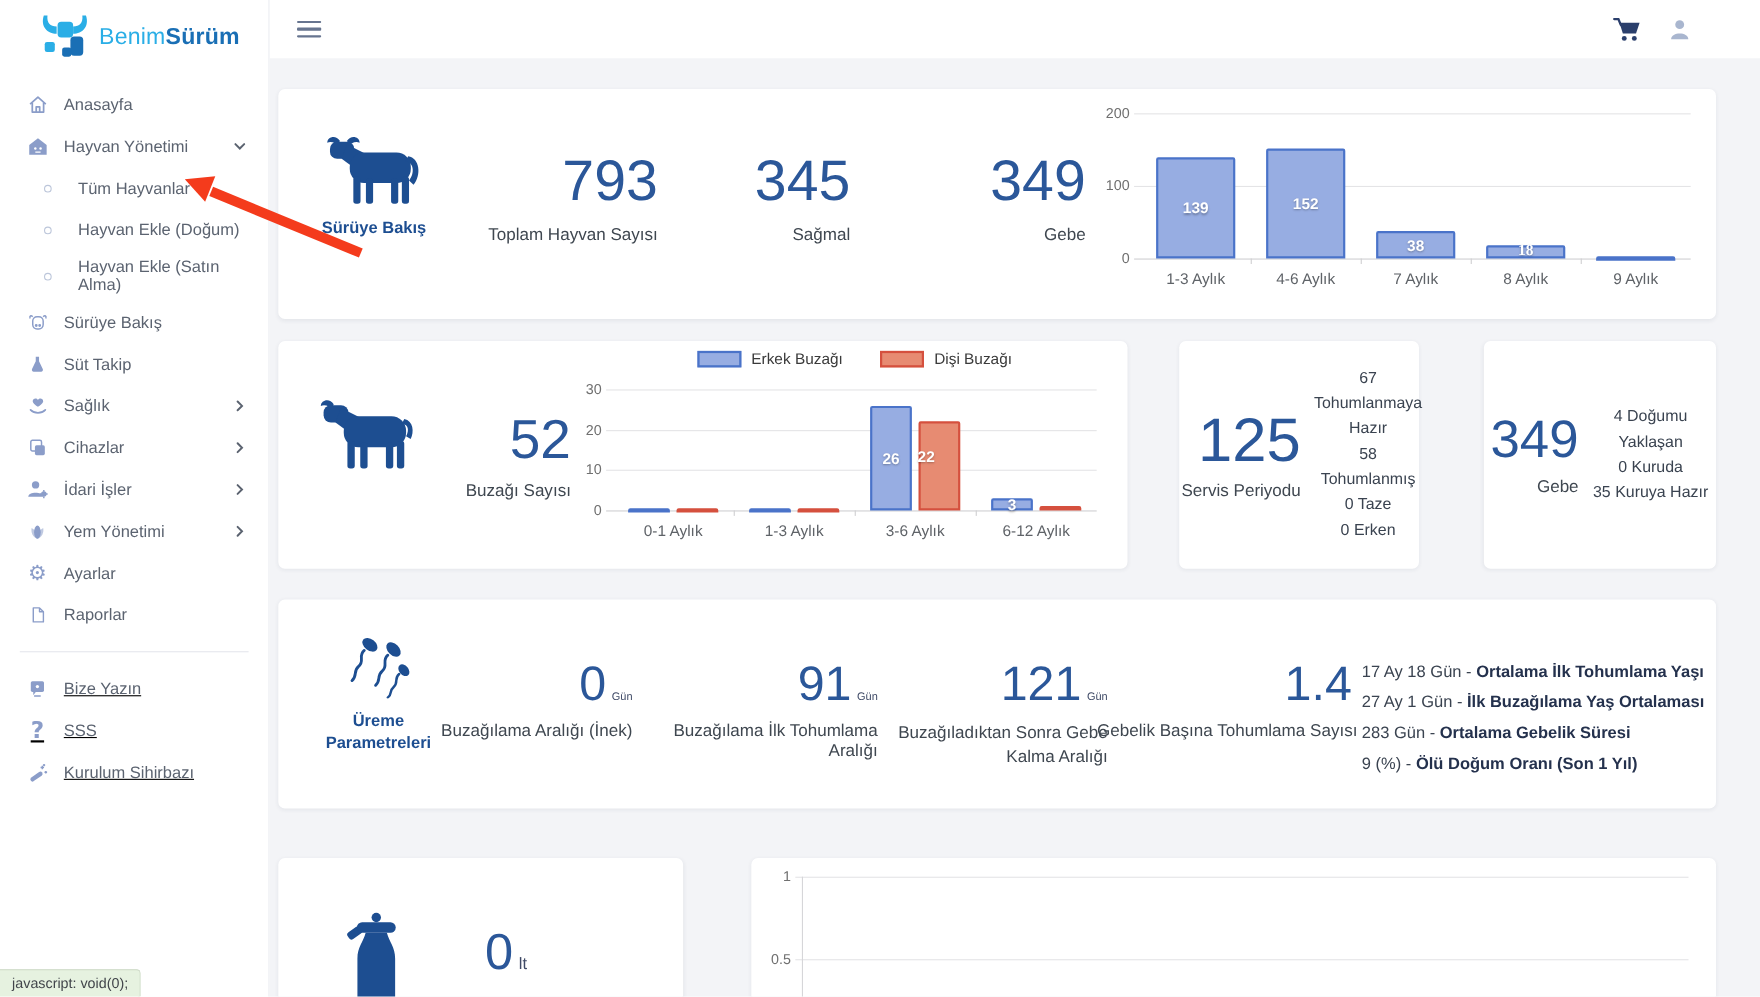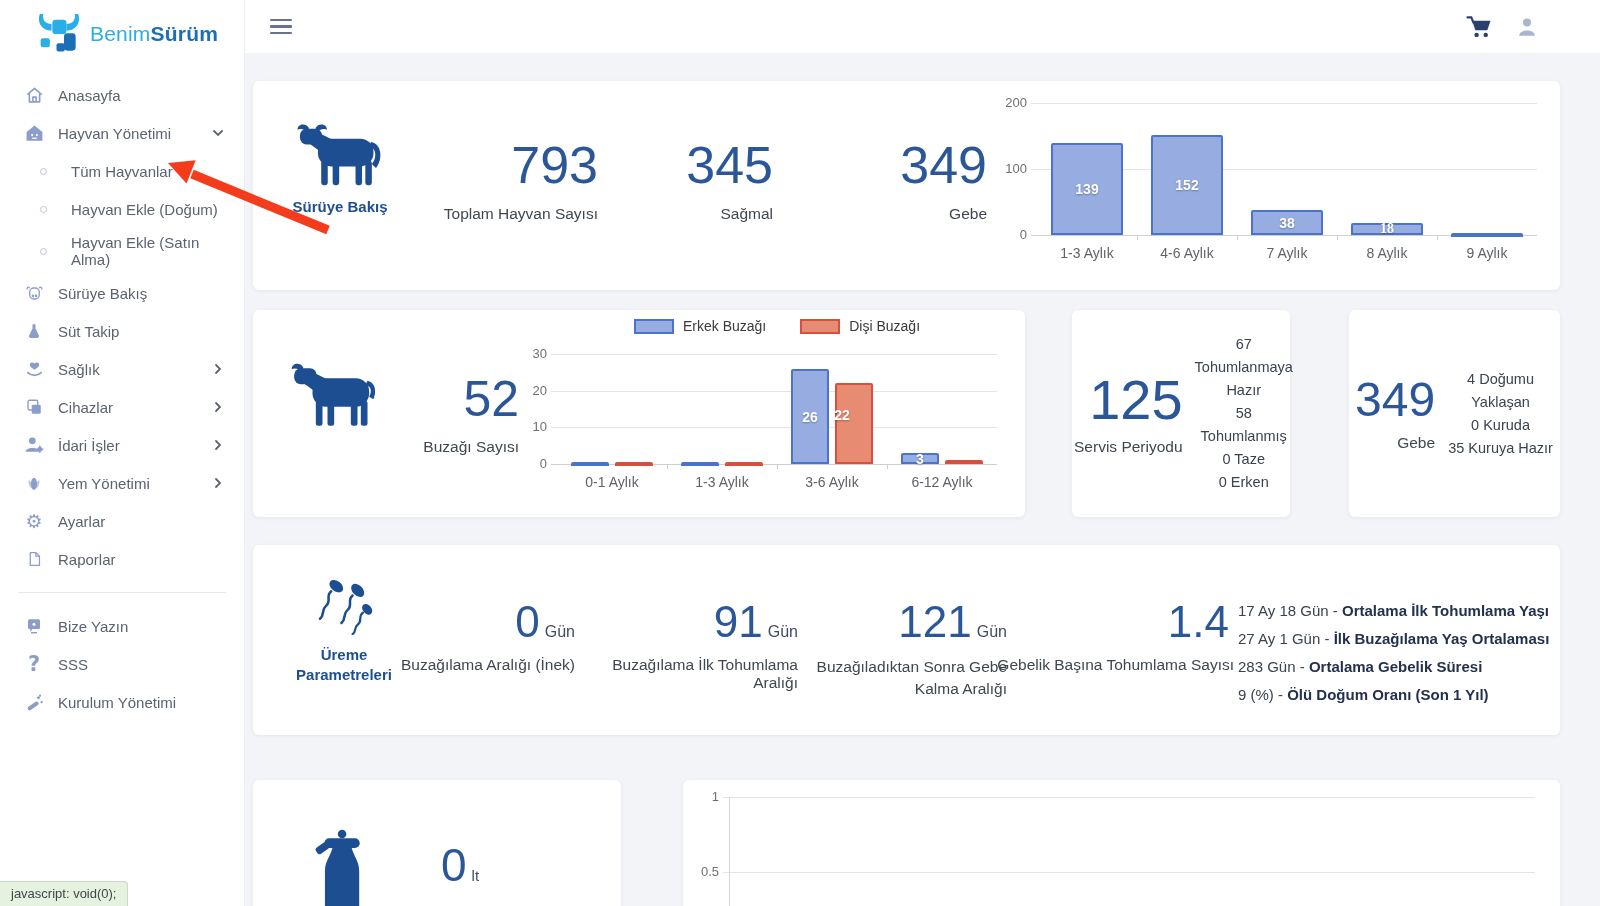--- a/index.html
+++ b/index.html
@@ -39,21 +39,21 @@
   .topbar-right { margin-left:auto; display:flex; align-items:center; gap:24px; padding-right:62px; }
   .topbar-right .tb-ico { cursor:pointer; display:flex; }
 
   
   .big-val { color:#2b5799; font-size:52px; line-height:1; }
   .stat-label { color:#3f4750; font-size:15.5px; margin-top:14px; }
   .icon-block { position:absolute; text-align:center; }
   .icon-title { color:#1d4e91; font-weight:bold; font-size:15px; margin-top:6px; line-height:1.35; }
   .abs { position:absolute; }
   .center { text-align:right; }
-  .unit { font-size:16px; color:#3f4a66; margin-left:5px; }
+  .unit { font-size:10px; color:#3f4a66; margin-left:5px; }
   .detail-lines { color:#3a4350; font-size:14.5px; line-height:23px; text-align:center; }
   .note-line { color:#3a4350; font-size:15px; margin-bottom:11px; white-space:nowrap; }
   .note-line b { color:#24314d; }
 
   
   .chart { position:absolute; }
   .grid-line { position:absolute; height:1px; background:#e4e4e6; }
   .grid-line.baseline { background:#cfcfd2; }
   .vaxis { position:absolute; width:1px; background:#d6d6d9; }
   .ytick { position:absolute; text-align:right; font-size:13px; color:#707070; height:18px; line-height:18px; }
@@ -216,21 +216,21 @@
             <path d="M6 3 h8 l5 5 v13 H6 Z"></path>
             <path d="M14 3 v5 h5"></path>
           </svg>
       </span>
       <span>Raporlar</span>
     </li>
   </ul>
 
   <div class="nav-divider"></div>
 
-  <ul class="nav" style="margin-top:6px;">
+  <ul class="nav" style="margin-top:6px;text-decoration:underline;">
     <li>
       <span class="ico">
         <svg width="18" height="18" viewBox="0 0 24 24" fill="currentColor">
             <rect x="4" y="3" width="16" height="13" rx="2"></rect>
             <path d="M10 16 l-3 4 v-4 z"></path>
             <path d="M8 21 h8" stroke="currentColor" stroke-width="2"></path>
             <circle cx="12" cy="9.5" r="2" fill="#fff"></circle>
           </svg>
       </span>
       <span>Bize Yazın</span>
@@ -239,21 +239,21 @@
       <span class="ico glyph" style="font-weight:bold;font-size:21px;">?</span>
       <span>SSS</span>
     </li>
     <li>
       <span class="ico">
         <svg width="19" height="19" viewBox="0 0 24 24" fill="currentColor">
             <rect x="2" y="14" width="16" height="5" rx="2.5" transform="rotate(-35 10 16)"></rect>
             <path d="M17 4 v4 M15 6 h4 M21 10 v3 M19.5 11.5 h3 M19 2 v2.6 M17.7 3.3 h2.6" stroke="currentColor" stroke-width="1.6"></path>
           </svg>
       </span>
-      <span>Kurulum Yönetimi</span>
+      <span>Kurulum Sihirbazı</span>
     </li>
   </ul>
 </aside>
 
 <header class="topbar">
   <div class="hamburger">
       <span></span>
       <span></span>
       <span></span>
     </div>

